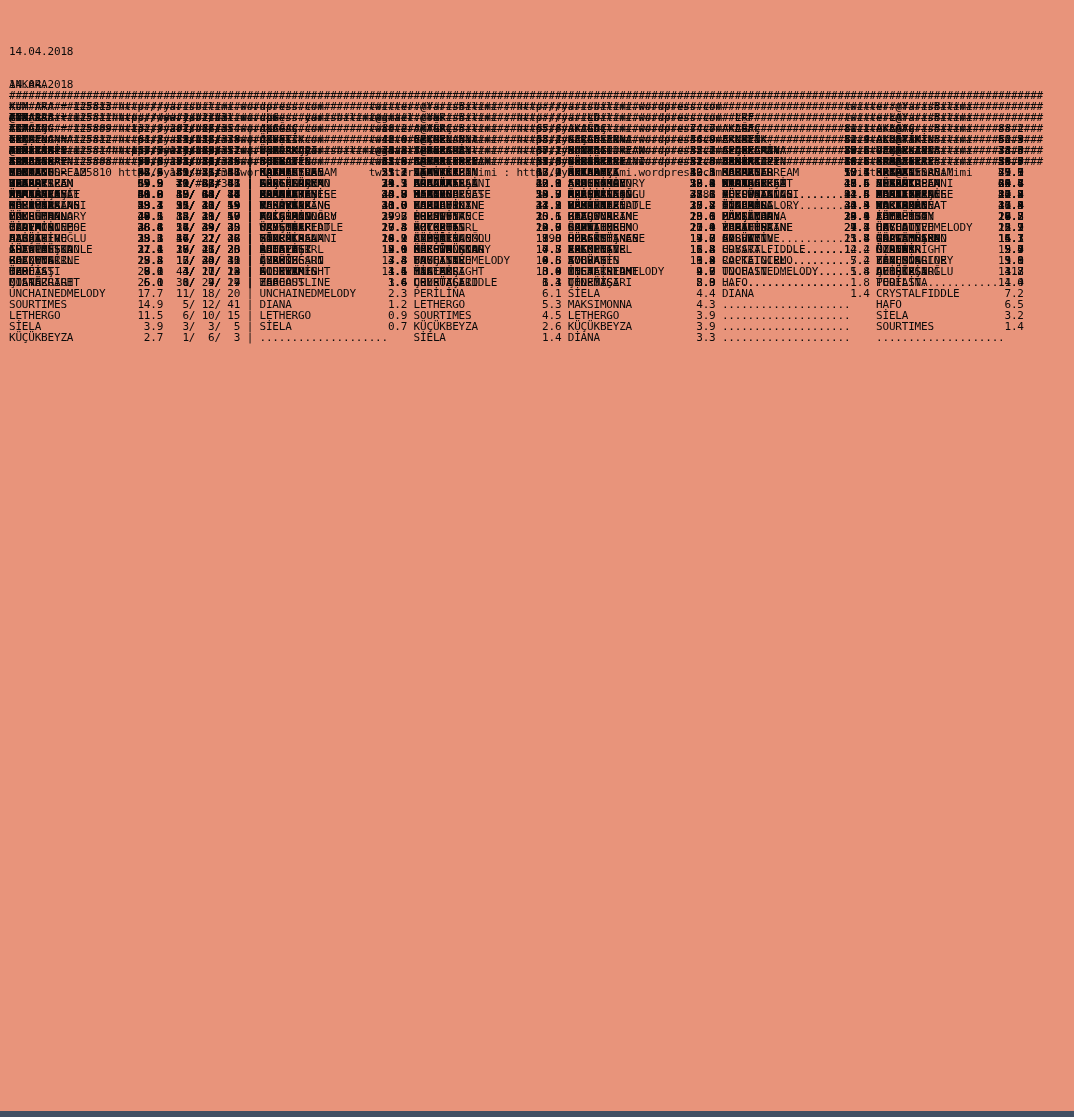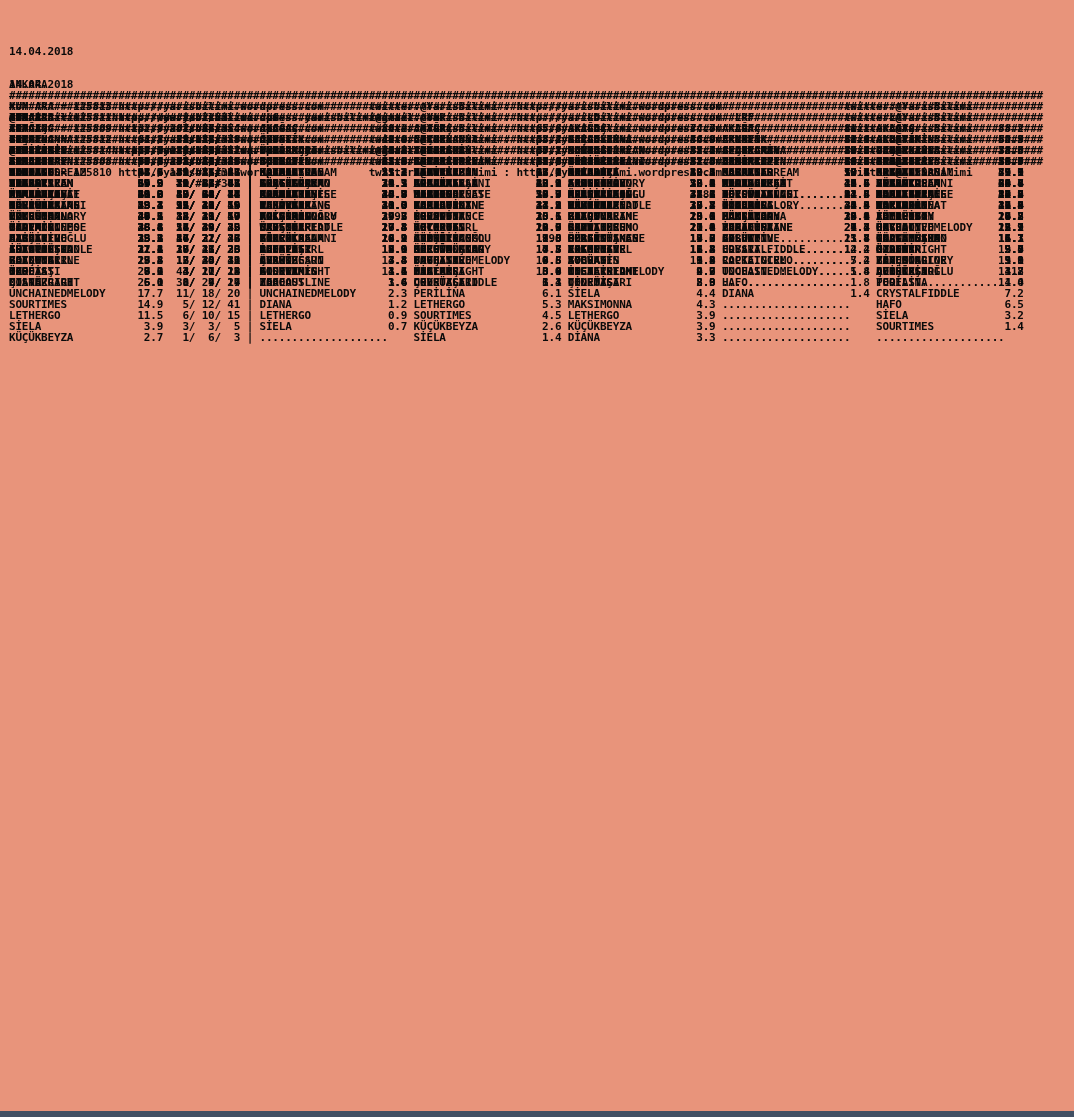--- a/index.html
+++ b/index.html
@@ -4,21 +4,21 @@
 <style>
   html, body { margin: 0; padding: 0; }
   body {
     width: 1074px; height: 1117px;
     background: #E8947B;
     overflow: hidden;
     position: relative;
   }
   #doc {
     font-family: "DejaVu Sans Mono", "Liberation Mono", monospace;
-    font-weight: bold;
+    font-weight: normal;
     font-size: 11px;
     line-height: 11px;
     color: #0a0a0a;
     white-space: pre;
     padding: 2px 0 0 9px;
     letter-spacing: -0.2px;
   }
   #doc div { height: 11px; }
   .bottom-bar {
     position: absolute; left: 0; bottom: 0;

